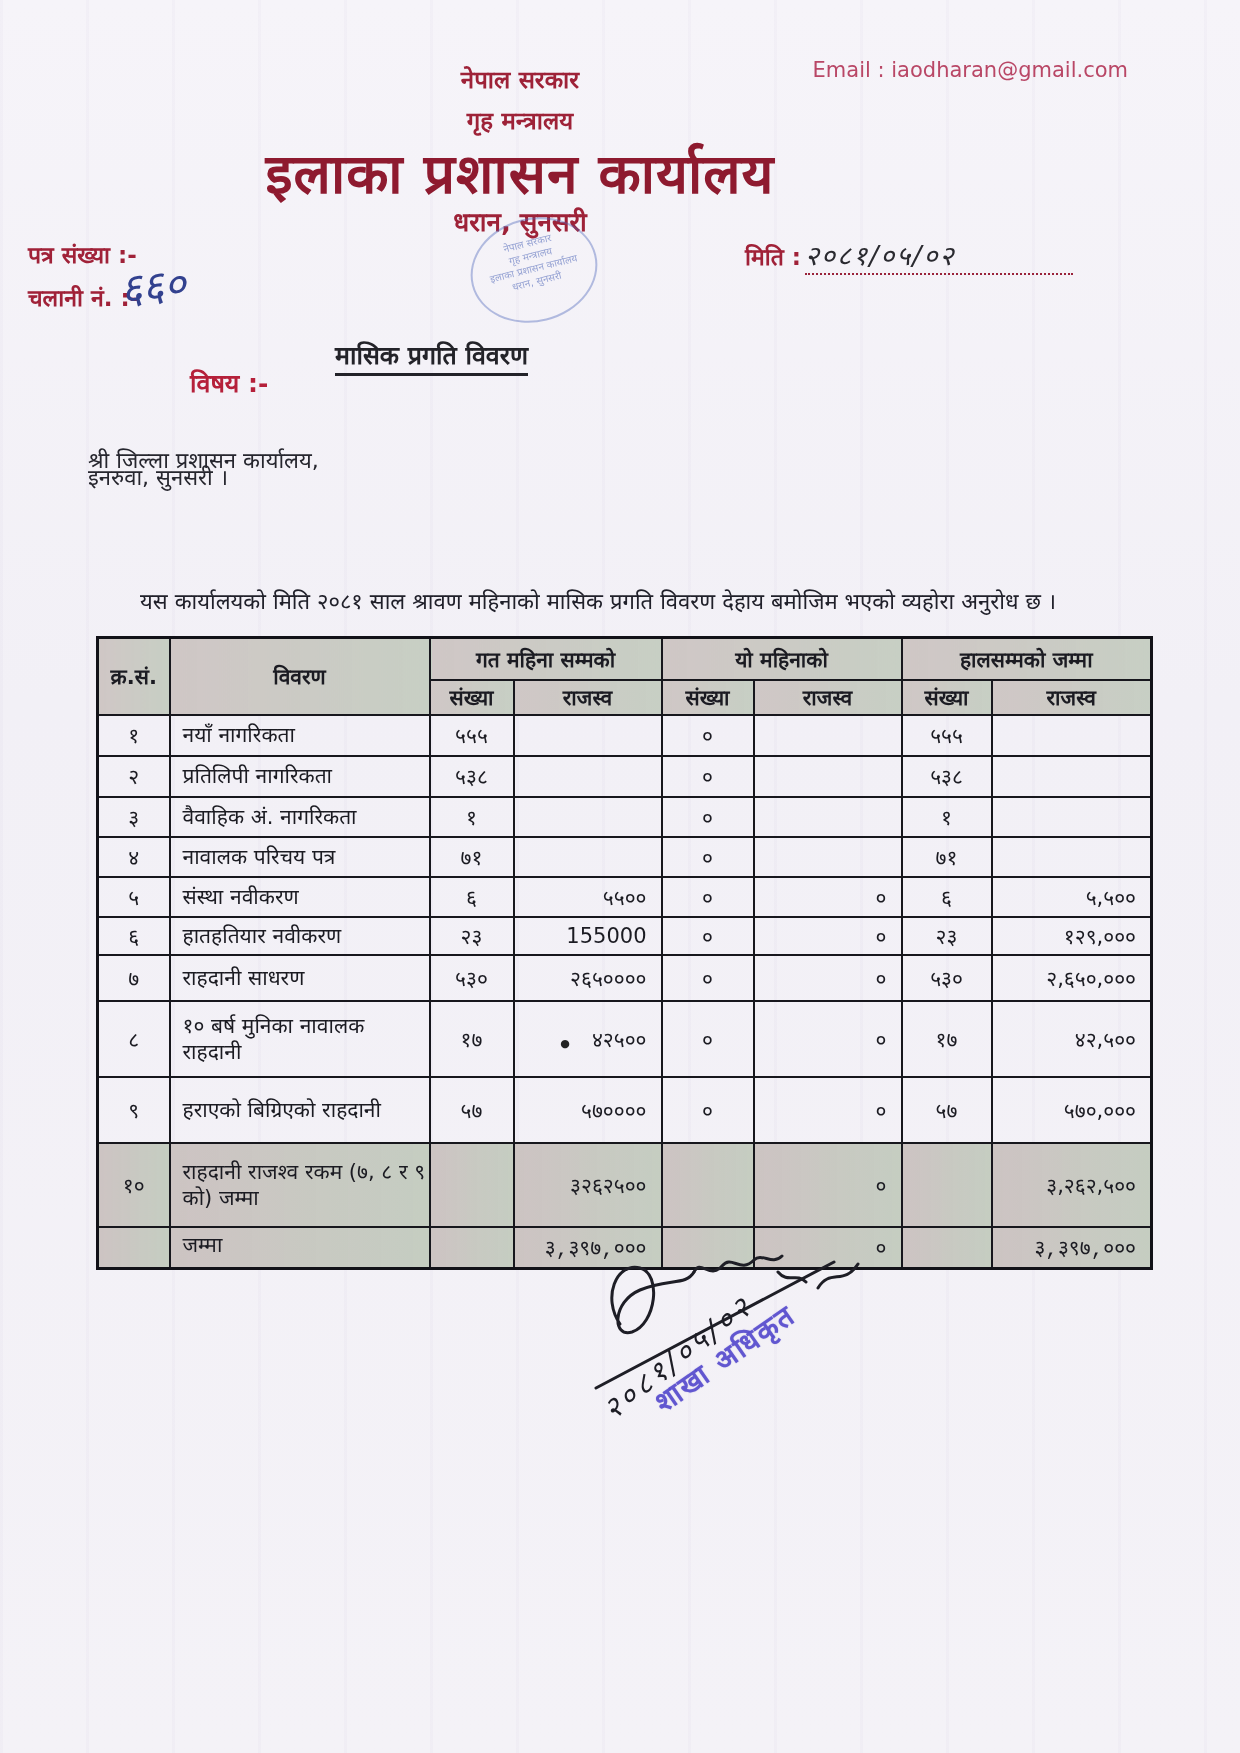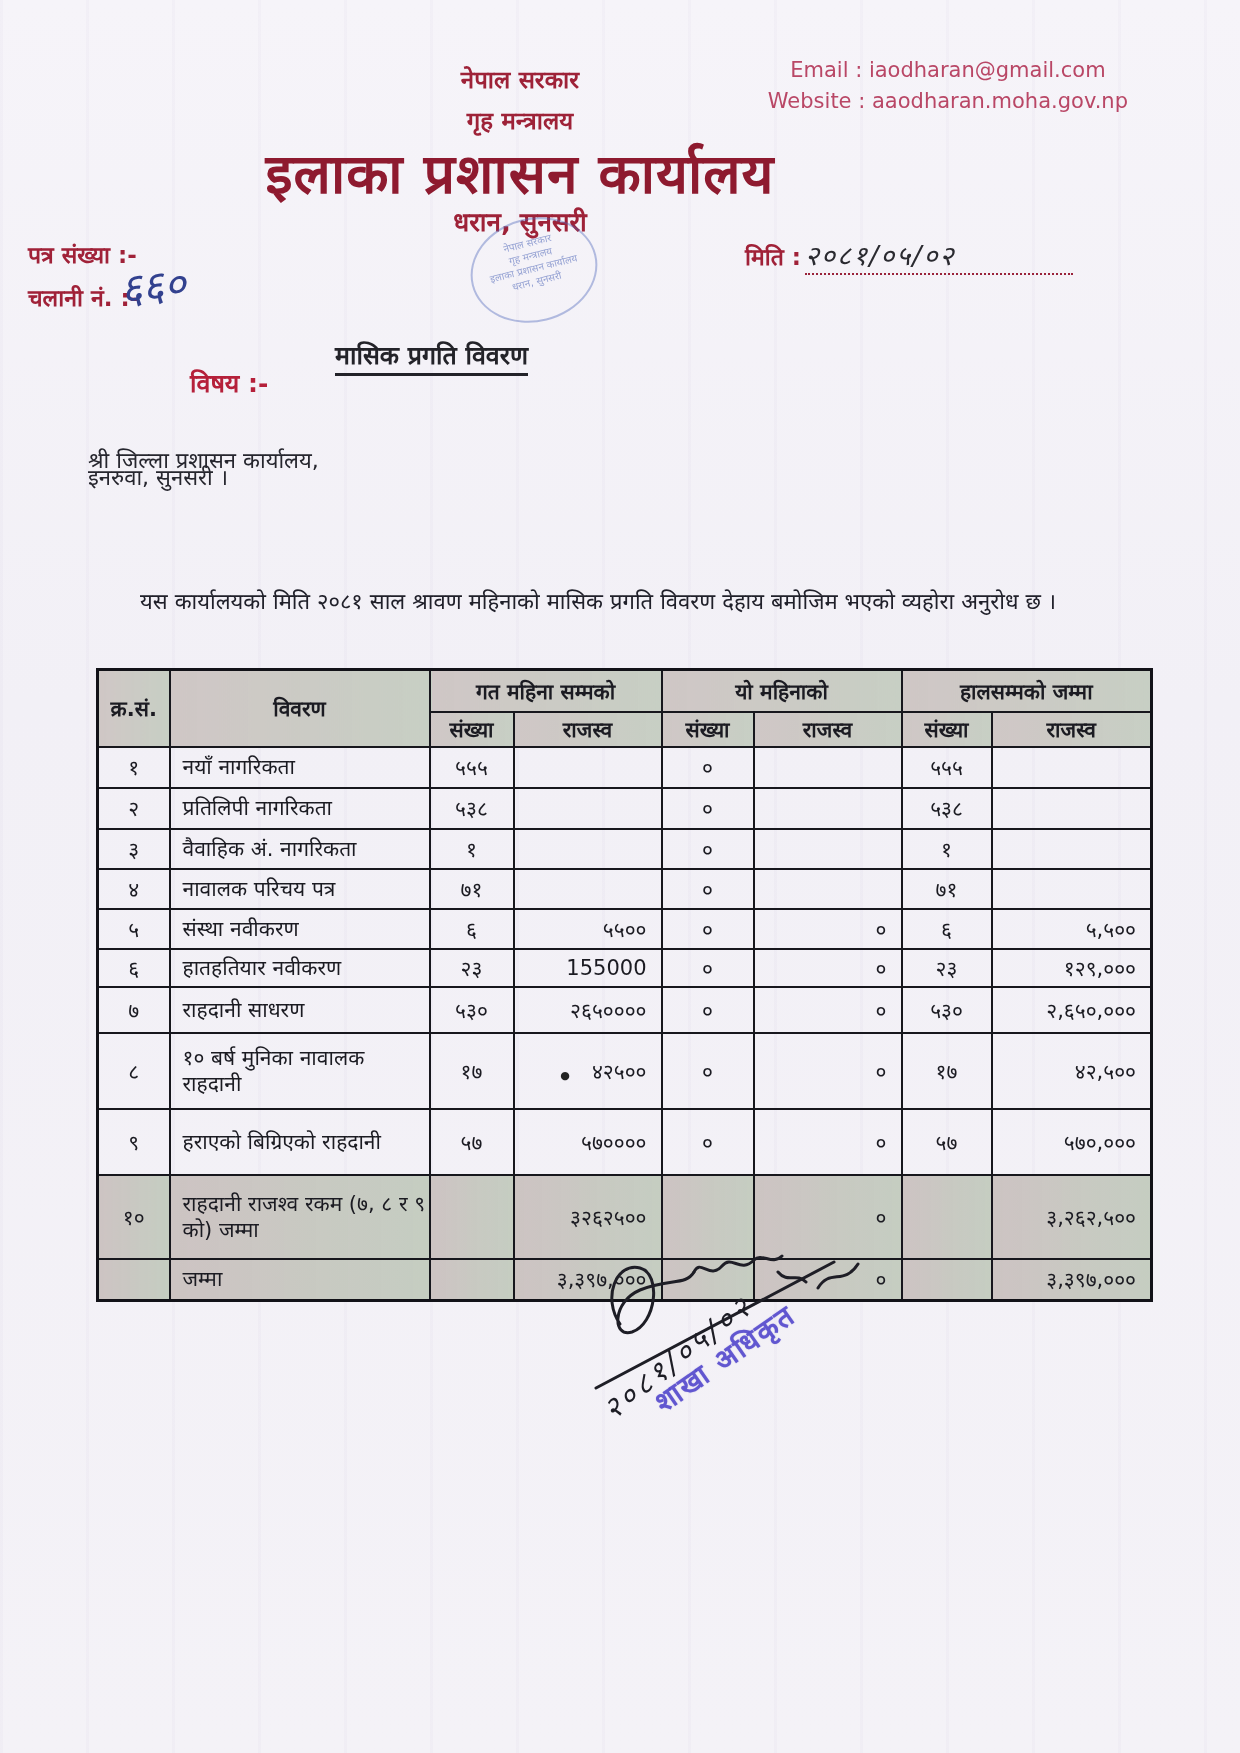--- a/index.html
+++ b/index.html
@@ -48,21 +48,21 @@
   .subject-value { left:335px; top:337px; font-size:25px; font-weight:bold; color:#232329;
                    border-bottom:3px solid #232329; padding-bottom:2px; }
 
   .recipient1 { left:88px; top:444px; font-size:22px; color:#26262e; }
   .recipient2 { left:88px; top:461px; font-size:22px; color:#26262e; }
 
   .body-par { left:88px; top:583px; width:1022px; font-size:22px; line-height:38px;
               color:#20202a; text-indent:52px; }
 
   
-  table.report { position:absolute; left:96px; top:668px; width:1054px;
+  table.report { position:absolute; left:96px; top:636px; width:1054px;
                  border-collapse:collapse; table-layout:fixed;
                  border:3px solid #121218; font-size:21px; color:#1b1b22; }
   table.report td, table.report th { border:2px solid #17171d; vertical-align:middle; overflow:hidden; }
   table.report th { font-weight:bold; background:#cdcfc5;
      background-image:linear-gradient(90deg, rgba(216,170,200,0.22), rgba(175,205,190,0.20)); }
   .hdr-top { height:42px; }
   .hdr-sub { height:35px; }
   td.sn    { text-align:center; }
   td.desc  { text-align:left; padding-left:12px; line-height:26px; }
   td.count { text-align:center; }
@@ -84,21 +84,20 @@
 
 <div class="page">
 
   <div class="abs gov-line">नेपाल सरकार</div>
   <div class="abs min-line">गृह मन्त्रालय</div>
   <div class="abs office-line">इलाका प्रशासन कार्यालय</div>
   <div class="abs loc-line">धरान, सुनसरी</div>
 
   <div class="abs contact">
     <div class="email">Email : iaodharan@gmail.com</div>
-    <div class="website">Website : aaodharan.moha.gov.np</div>
   </div>
 
   <div class="abs letter-no">पत्र संख्या :-</div>
   <div class="abs dispatch-no">चलानी नं. :-</div>
   <div class="abs dispatch-val">६६०</div>
 
   <div class="abs date-wrap">
     <span>मिति :</span><span class="date-dots"><span class="date-val">२०८१/०५/०२</span></span>
   </div>
 
@@ -239,21 +238,21 @@
         <tr class="shaded" style="height: 84px;">
           <td class="sn">१०</td>
           <td class="desc">राहदानी राजश्व रकम (७, ८ र ९ को) जम्मा</td>
           <td class="count"></td>
           <td class="rev">३२६२५००</td>
           <td class="count"></td>
           <td class="rev">०</td>
           <td class="count"></td>
           <td class="rev">३,२६२,५००</td>
         </tr>
-        <tr class="shaded" style="height: 42px;">
+        <tr class="shaded" style="height: 42px; font-family: Liberation Mono, monospace;">
           <td class="sn"></td>
           <td class="desc">जम्मा</td>
           <td class="count"></td>
           <td class="rev">३,३९७,०००</td>
           <td class="count"></td>
           <td class="rev">०</td>
           <td class="count"></td>
           <td class="rev">३,३९७,०००</td>
         </tr>
       </tbody>

